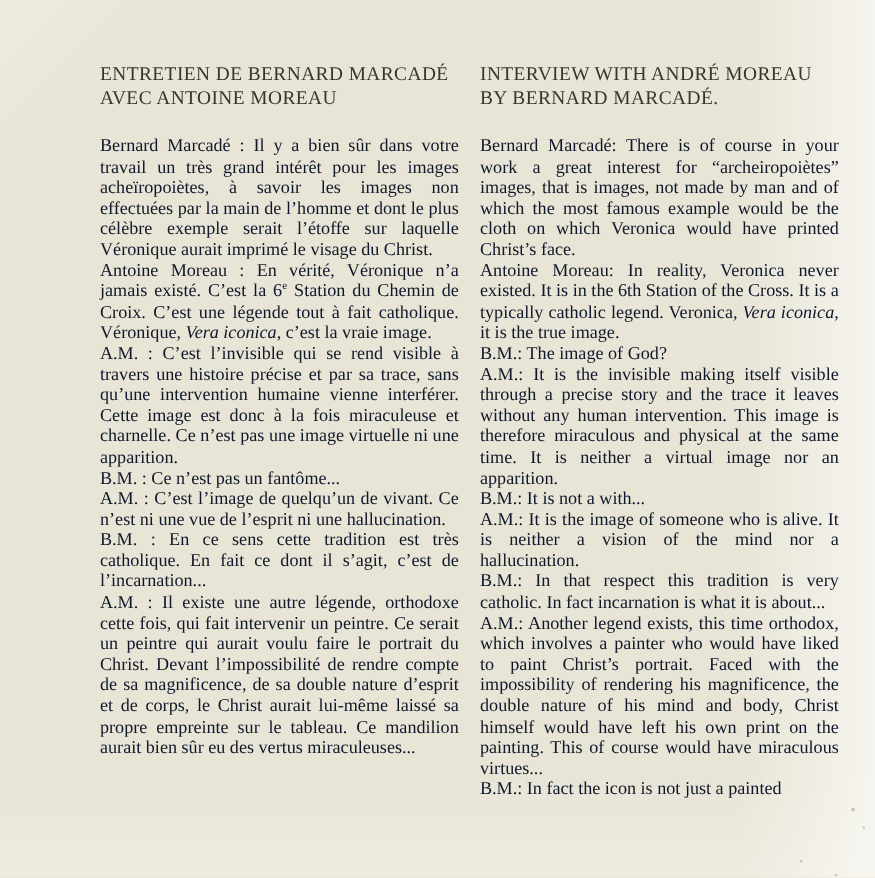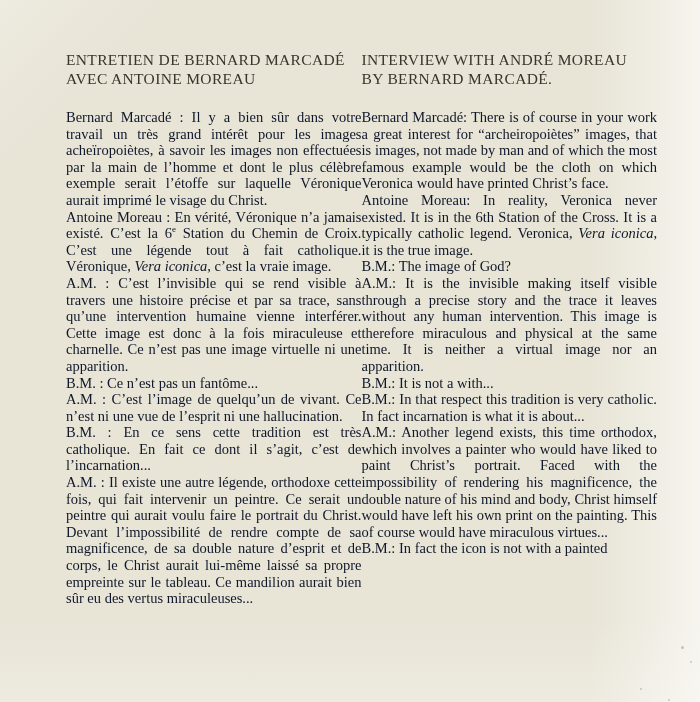--- a/index.html
+++ b/index.html
@@ -20,24 +20,25 @@
     position: absolute;
     inset: 0;
     pointer-events: none;
     background:
       linear-gradient(to right, rgba(255,255,255,0) 84%, rgba(252,252,249,0.45) 95%, rgba(250,250,247,0.75) 100%),
       linear-gradient(to bottom, rgba(255,255,255,0) 88%, rgba(250,250,246,0.30) 100%),
       linear-gradient(135deg, rgba(255,255,255,0.25) 0%, rgba(255,255,255,0) 12%);
   }
   .columns {
     position: absolute;
-    left: 66px;
+    left: 80px;
     top: 50px;
     width: 591px;
     display: flex;
+    gap: 17px;
   }
   .col {
     flex: 1 1 0;
     min-width: 0;
   }
   .heading {
     margin: 0 0 21px 0;
     font-size: 15.5px;
     line-height: 19px;
     font-weight: normal;
@@ -92,23 +93,24 @@
     <h2 class="heading">
       <span>INTERVIEW WITH ANDRÉ MOREAU</span>
       <span>BY BERNARD MARCADÉ.</span>
     </h2>
     <div class="body-text" id="right-body">
         <p><span>Bernard Marcadé: There is of course in your work a great interest for “archeiropoiètes” images, that is images, not made by man and of which the most famous example would be the cloth on which Veronica would have printed Christ’s face.</span></p>
         <p><span>Antoine Moreau: In reality, Veronica never existed. It is in the 6th Station of the Cross. It is a typically catholic legend. Veronica, </span><span class="italic">Vera iconica</span><span>, it is the true image.</span></p>
         <p><span>B.M.: The image of God?</span></p>
         <p><span>A.M.: It is the invisible making itself visible through a precise story and the trace it leaves without any human intervention. This image is therefore miraculous and physical at the same time. It is neither a virtual image nor an apparition.</span></p>
         <p><span>B.M.: It is not a with...</span></p>
+        <p><span>A.M.: It is the image of someone who is alive. It is neither a vision of the mind nor a hallucination.</span></p>
         <p><span>B.M.: In that respect this tradition is very catholic. In fact incarnation is what it is about...</span></p>
         <p><span>A.M.: Another legend exists, this time orthodox, which involves a painter who would have liked to paint Christ’s portrait. Faced with the impossibility of rendering his magnificence, the double nature of his mind and body, Christ himself would have left his own print on the painting. This of course would have miraculous virtues...</span></p>
-        <p><span>B.M.: In fact the icon is not with a painted</span></p>
+        <p><span>B.M.: In fact the icon is not just a painted</span></p>
       </div>
   </section>
 
 </div>
 
 <div class="speck" style="left: 681px; top: 646px; width: 3px; height: 3px;"></div>
 <div class="speck" style="left: 640px; top: 688px; width: 2px; height: 2px;"></div>
 <div class="speck" style="left: 668px; top: 699px; width: 2px; height: 2px;"></div>
 <div class="speck" style="left: 690px; top: 661px; width: 2px; height: 2px;"></div>
 

